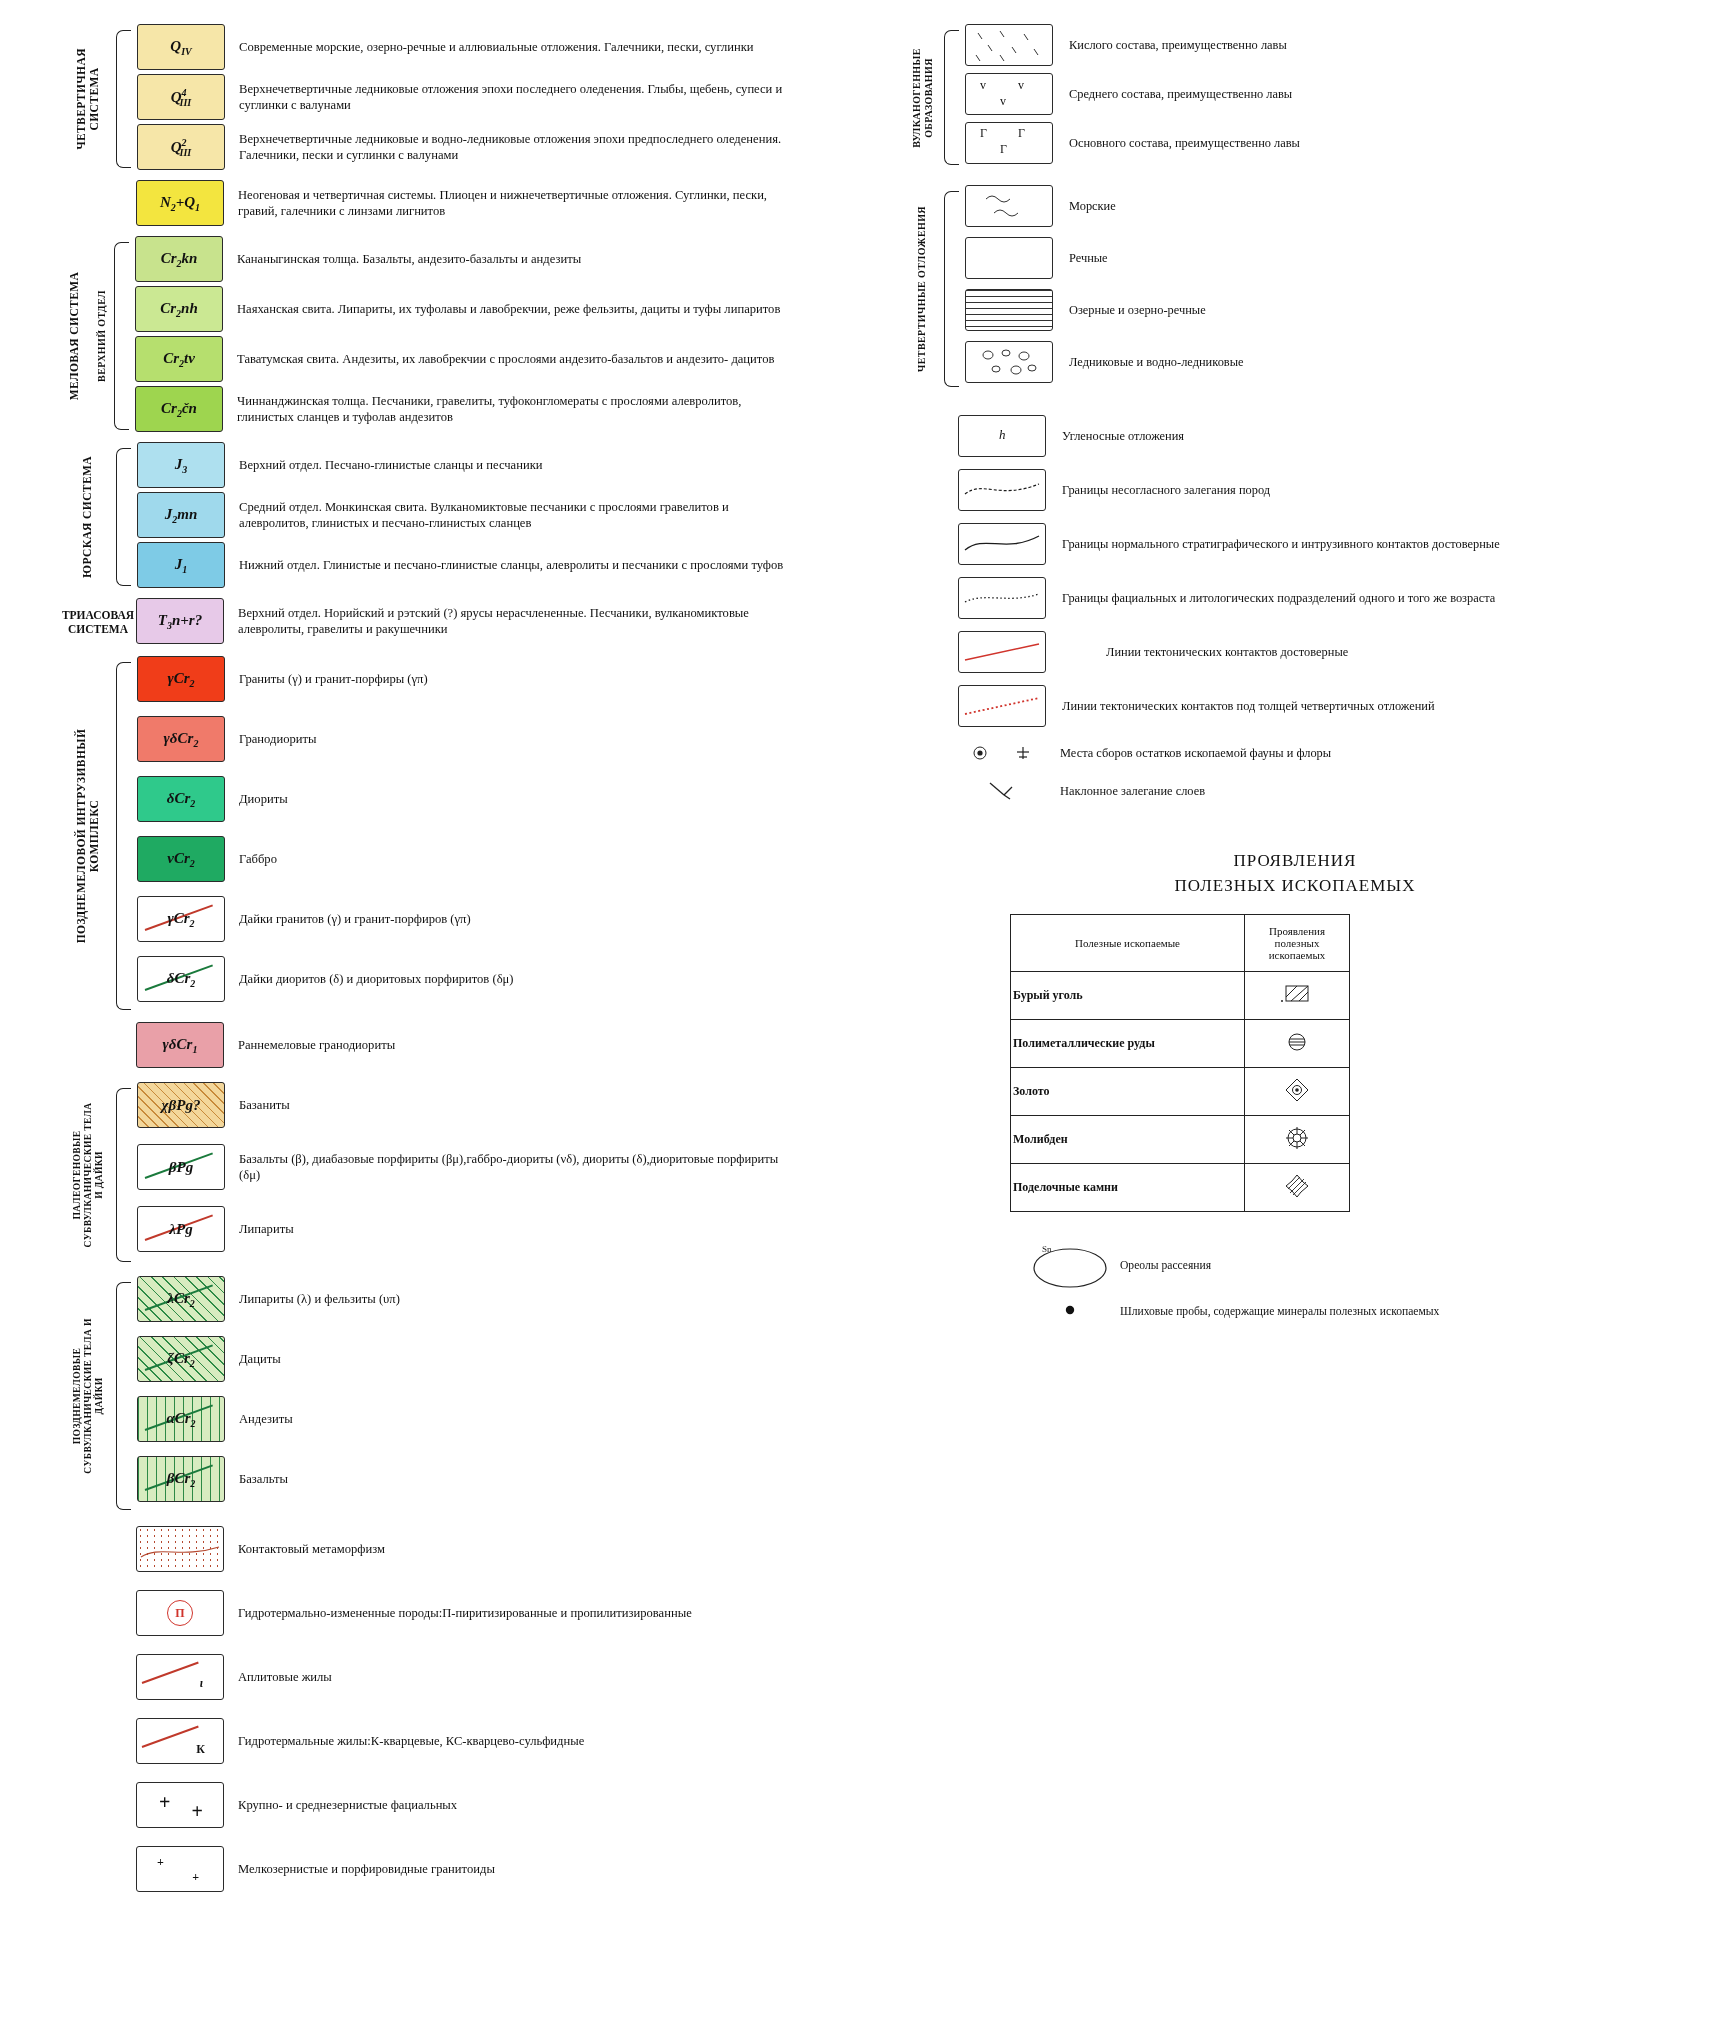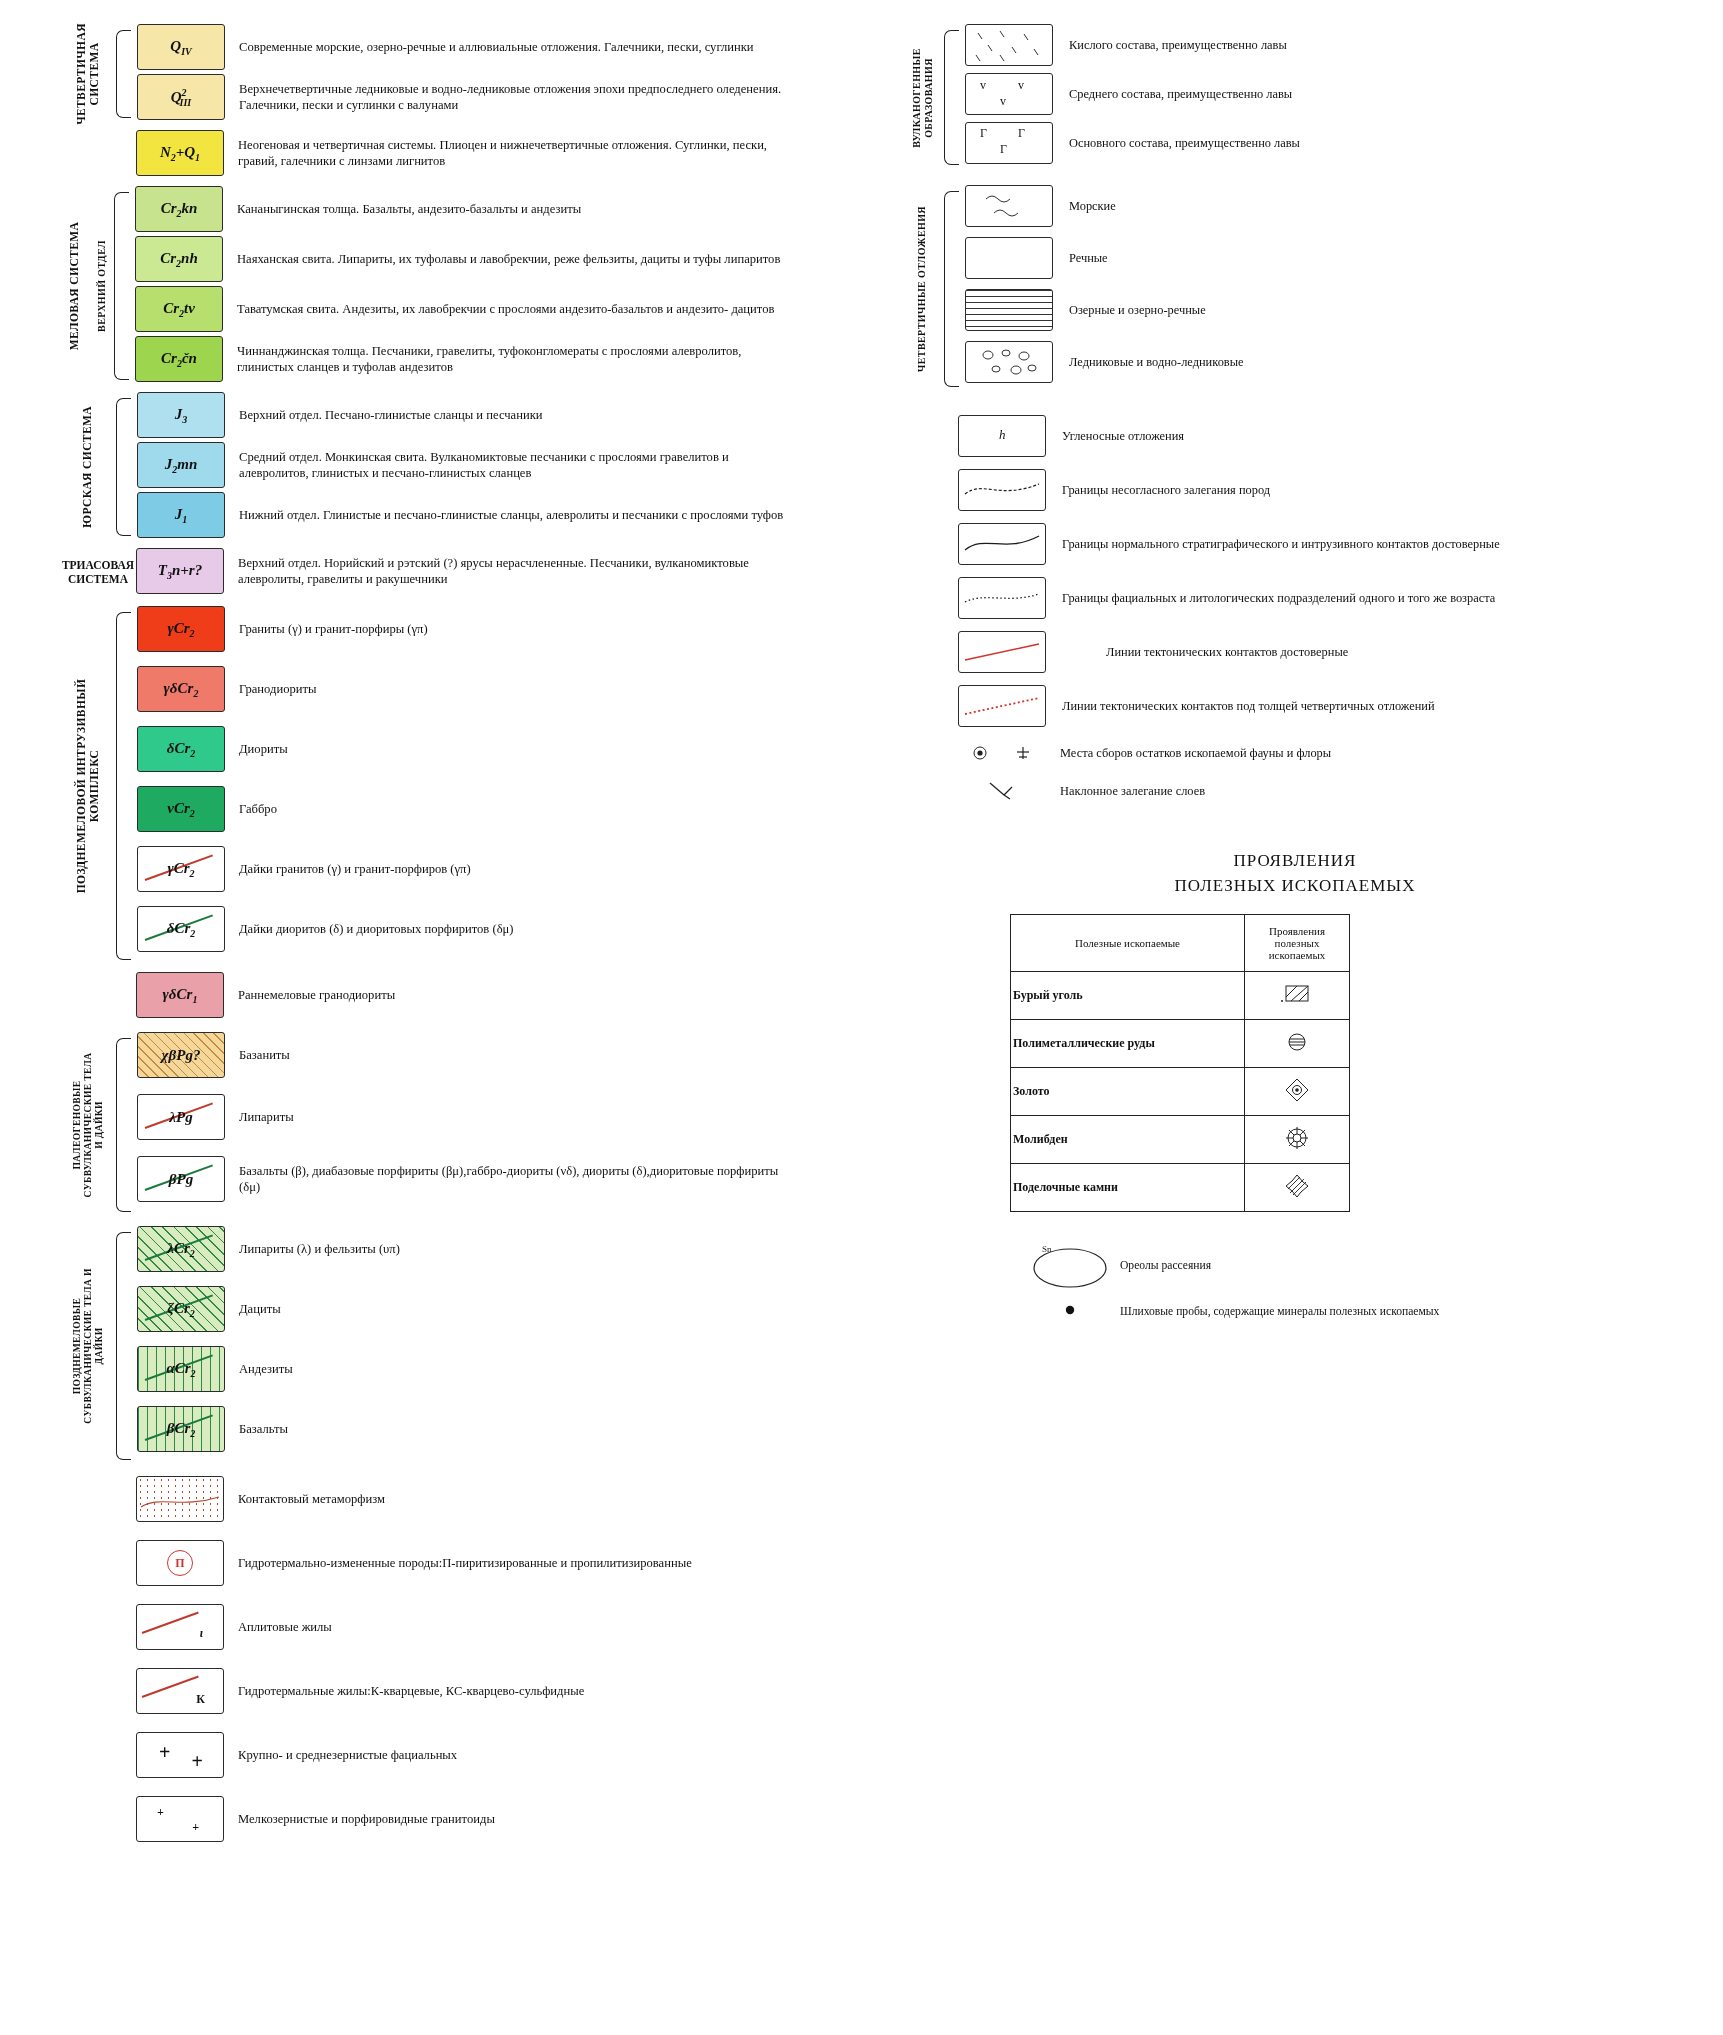--- a/index.html
+++ b/index.html
@@ -115,20 +115,26 @@
       <div class="bracket"></div>
       <div class="grp-rows">
         <div class="row">
           <div class="swatch" style="background:#f6e6a8">
             <span class="lbl">Q<sub style="font-size:10px">IV</sub></span>
           </div>
           <div class="desc">Современные морские, озерно-речные и аллювиальные  отложения. Галечники, пески, суглинки</div>
         </div>
         <div class="row">
           <div class="swatch" style="background:#f6e6a8">
+            <span class="lbl">Q<sup style="font-size:10px">4</sup><sub style="font-size:10px;margin-left:-7px">III</sub></span>
+          </div>
+          <div class="desc">Верхнечетвертичные ледниковые отложения эпохи последнего оледенения. Глыбы, щебень, супеси и суглинки с валунами</div>
+        </div>
+        <div class="row">
+          <div class="swatch" style="background:#f6e6a8">
             <span class="lbl">Q<sup style="font-size:10px">2</sup><sub style="font-size:10px;margin-left:-7px">III</sub></span>
           </div>
           <div class="desc">Верхнечетвертичные ледниковые и водно-ледниковые отложения эпохи предпоследнего оледенения. Галечники, пески и суглинки с валунами</div>
         </div>
       </div>
     </div>
 
     <div class="group" style="margin-top:6px;">
       <div class="grp-label"></div>
       <div style="width:14px;flex:0 0 14px;margin-right:6px;"></div>
@@ -284,31 +290,31 @@
       <div class="bracket"></div>
       <div class="grp-rows">
         <div class="row" style="margin-bottom:16px;">
           <div class="swatch" style="background:#f3d79b;background-image:repeating-linear-gradient(45deg,#c88a3a 0 1px,transparent 1px 7px);">
               <span class="lbl">χβPg?</span>
             </div>
           <div class="desc">Базаниты</div>
         </div>
         <div class="row" style="margin-bottom:16px;">
           <div class="swatch">
+            <span class="lbl">βPg</span>
+            <span class="diag-line green"></span>
+          </div>
+          <div class="desc">Базальты (β), диабазовые порфириты (βμ),габбро-диориты (νδ), диориты (δ),диоритовые порфириты (δμ)</div>
+        </div>
+        <div class="row" style="margin-bottom:16px;">
+          <div class="swatch">
             <span class="lbl">λPg</span>
             <span class="diag-line"></span>
           </div>
           <div class="desc">Липариты</div>
-        </div>
-        <div class="row" style="margin-bottom:16px;">
-          <div class="swatch">
-            <span class="lbl">βPg</span>
-            <span class="diag-line green"></span>
-          </div>
-          <div class="desc">Базальты (β), диабазовые порфириты (βμ),габбро-диориты (νδ), диориты (δ),диоритовые порфириты (δμ)</div>
         </div>
       </div>
     </div>
 
     <div class="group" style="margin-top:8px;">
       <div class="grp-label two">
           <span style="width:165px;font-size:9.5px;">ПОЗДНЕМЕЛОВЫЕ СУБВУЛКАНИЧЕСКИЕ ТЕЛА И ДАЙКИ</span>
         </div>
       <div class="bracket"></div>
       <div class="grp-rows">

